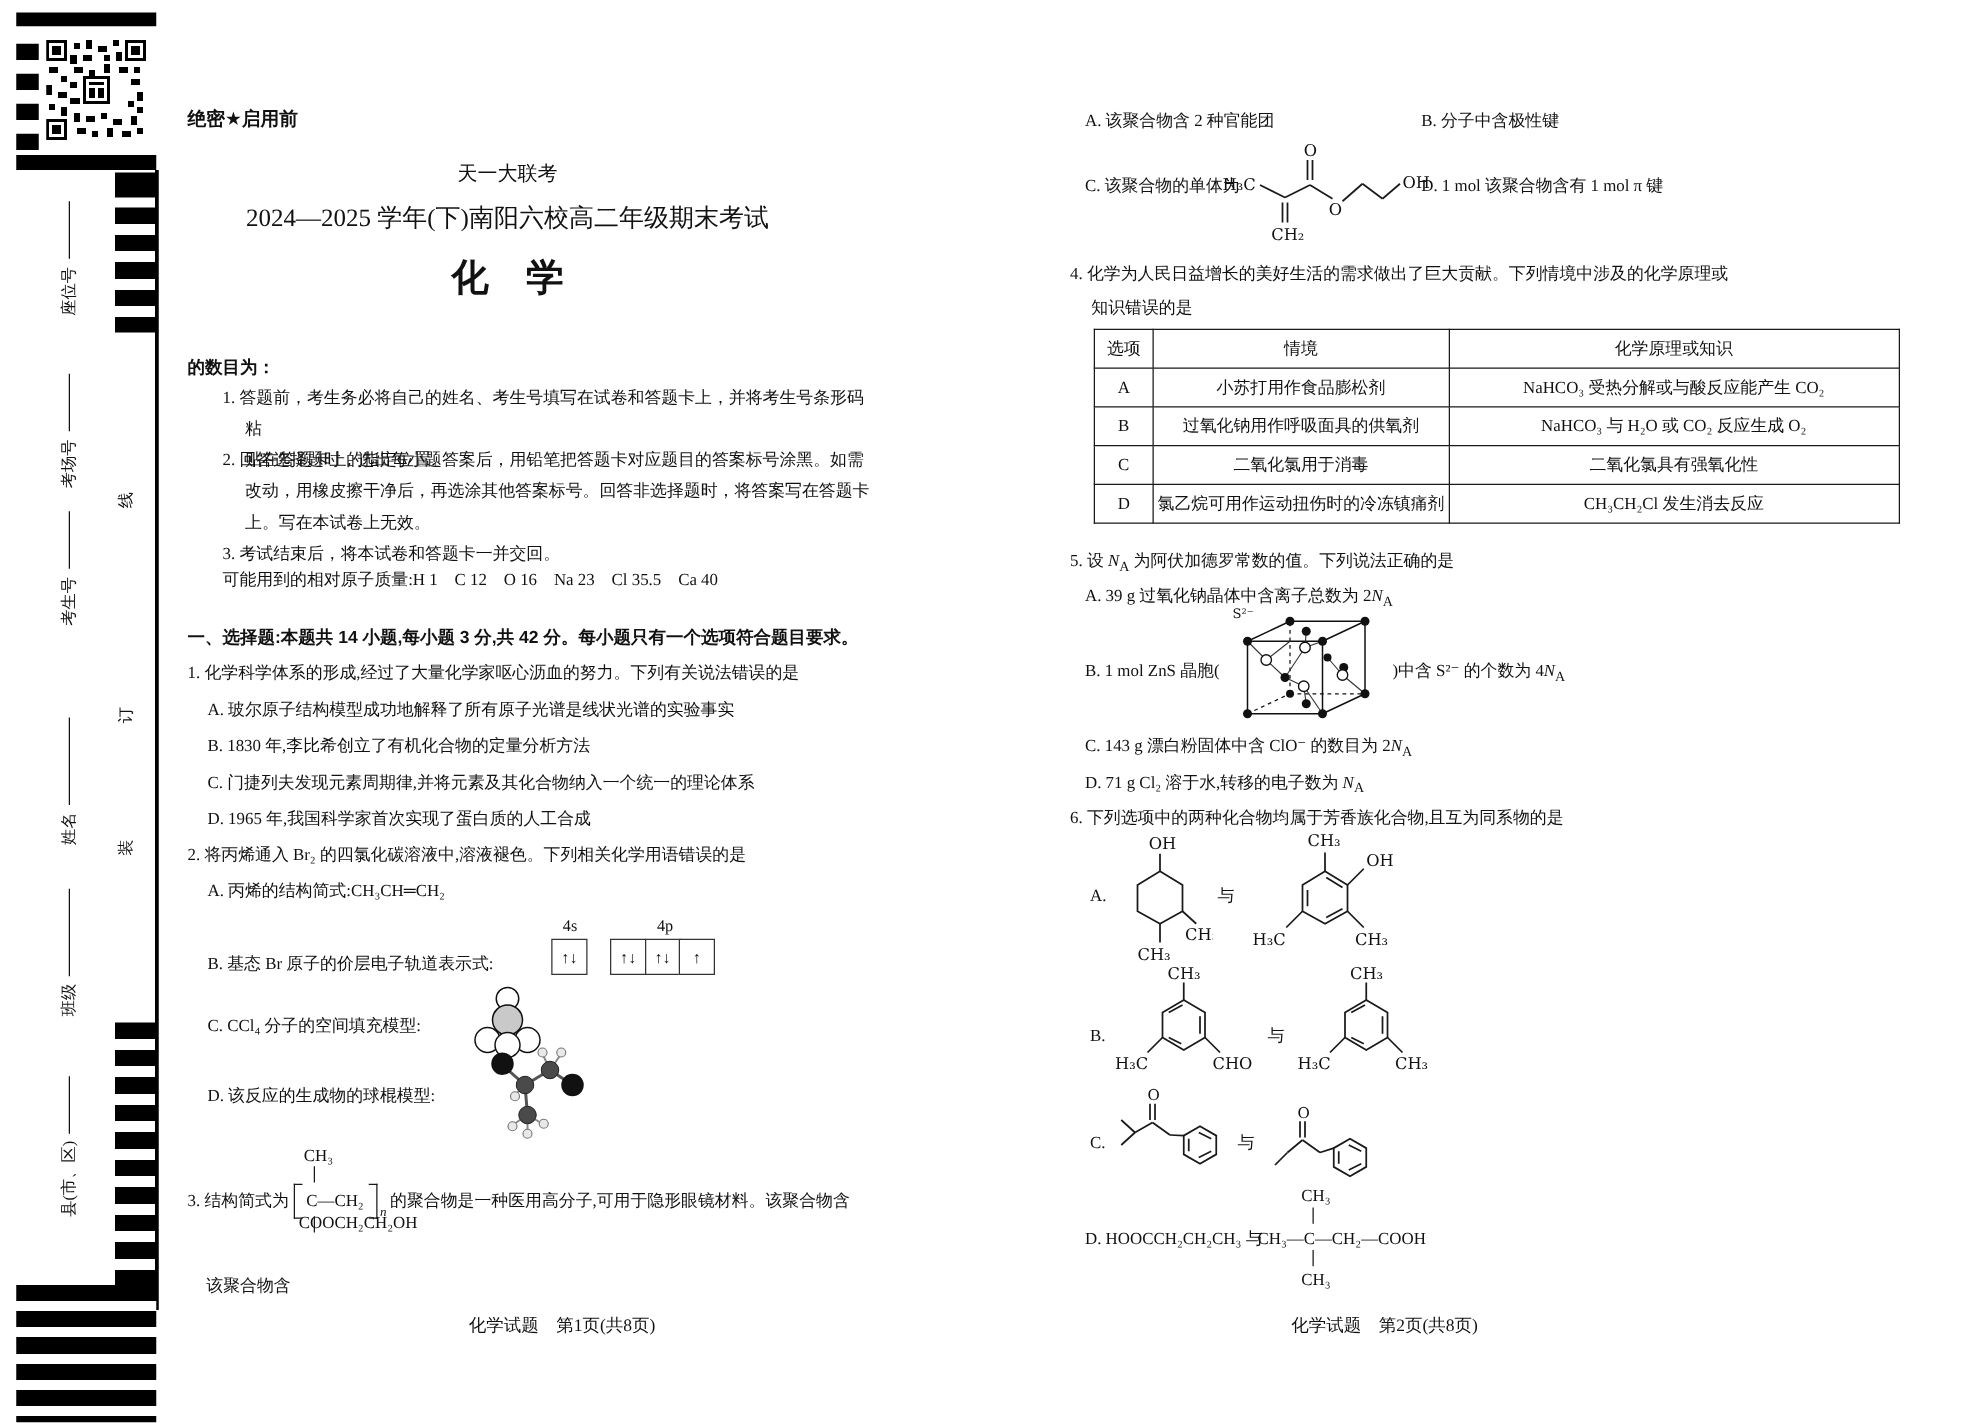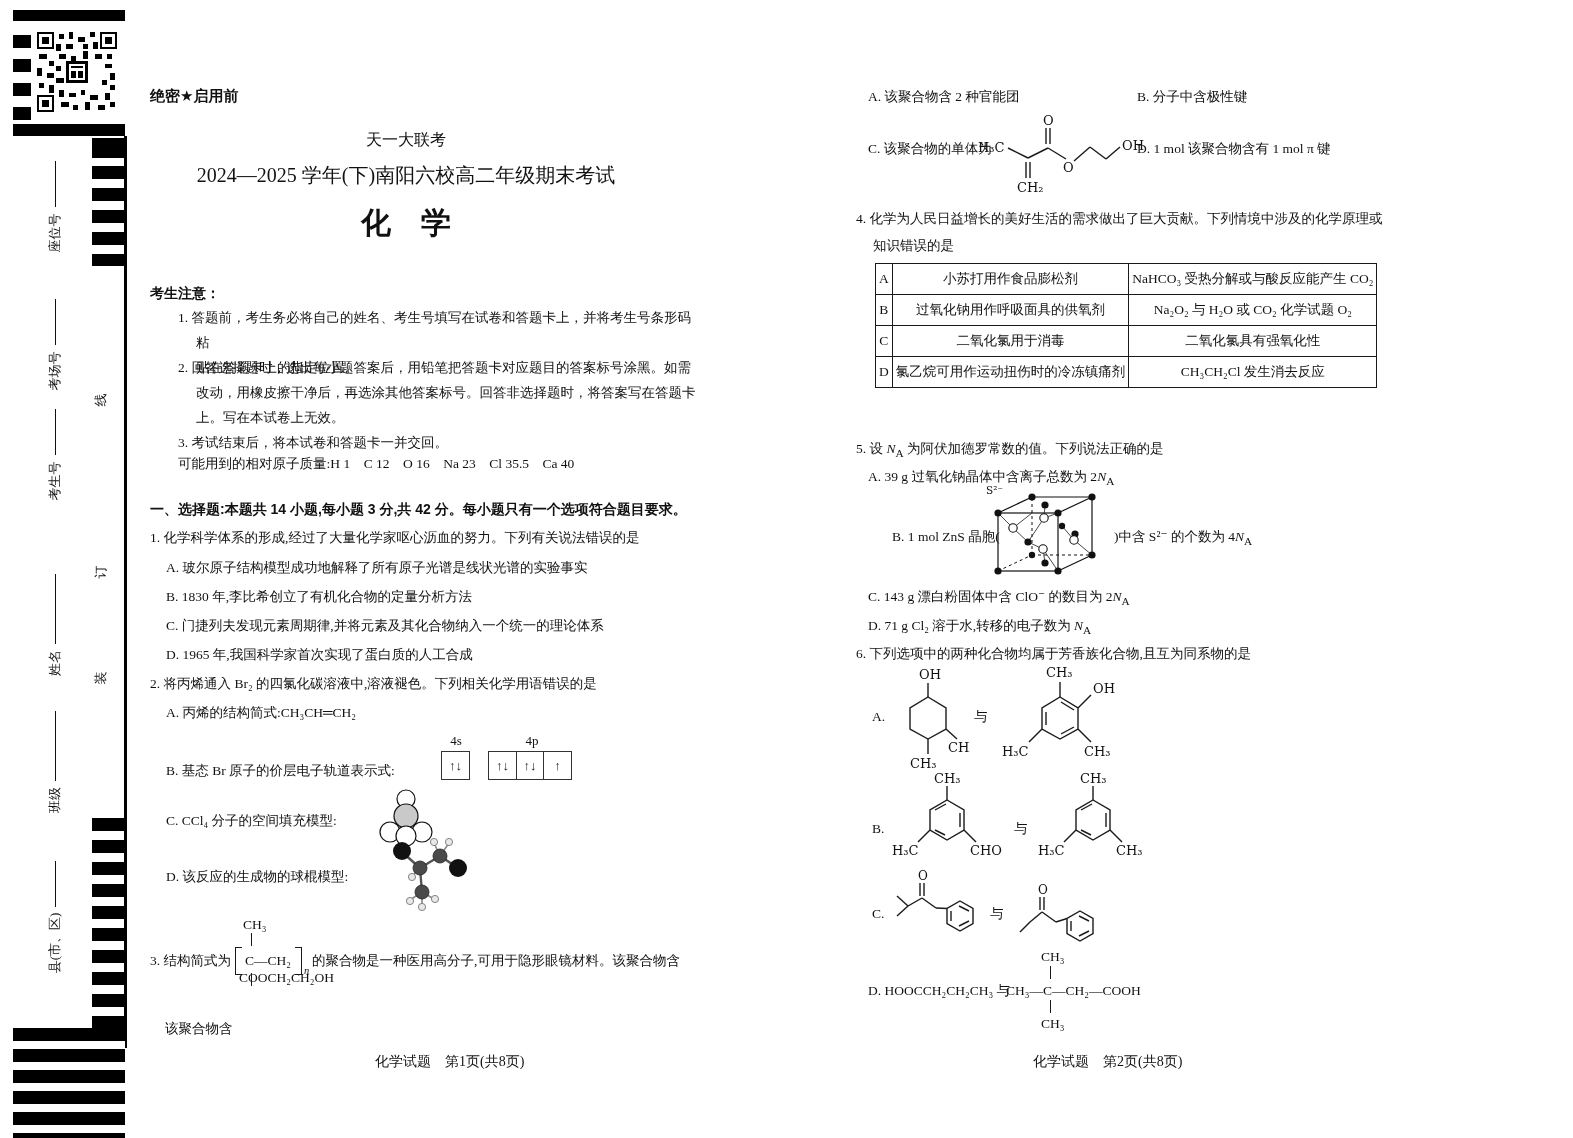--- a/index.html
+++ b/index.html
@@ -131,21 +131,21 @@
 
 <div class="vchar" style="left:94px;top:391px;">线</div>
 <div class="vchar" style="left:94px;top:563px;">订</div>
 <div class="vchar" style="left:94px;top:669px;">装</div>
 
 <div class="abs hei" style="left:150px;top:86px;font-size:15px;">绝密★启用前</div>
 <div class="abs ctr" style="left:150px;top:130px;width:512px;font-size:16px;">天一大联考</div>
 <div class="abs ctr" style="left:150px;top:162px;width:512px;font-size:20px;">2024—2025 学年(下)南阳六校高二年级期末考试</div>
 <div class="abs ctr hei" style="left:150px;top:203px;width:512px;font-size:30px;">化　学</div>
 
-<div class="abs hei" style="left:150px;top:284px;font-size:14px;">考生注意：</div>
+<div class="abs hei" style="left:150px;top:284px;font-size:14px;">的数目为：</div>
 <div class="abs hang" style="left:178px;top:305px;width:505px;">1. 答题前，考生务必将自己的姓名、考生号填写在试卷和答题卡上，并将考生号条形码粘<br>贴在答题卡上的指定位置。</div>
 <div class="abs hang" style="left:178px;top:355px;width:505px;">2. 回答选择题时，选出每小题答案后，用铅笔把答题卡对应题目的答案标号涂黑。如需<br>改动，用橡皮擦干净后，再选涂其他答案标号。回答非选择题时，将答案写在答题卡<br>上。写在本试卷上无效。</div>
 <div class="abs hang" style="left:178px;top:430px;width:505px;">3. 考试结束后，将本试卷和答题卡一并交回。</div>
 <div class="abs" style="left:178px;top:455px;">可能用到的相对原子质量:H 1　C 12　O 16　Na 23　Cl 35.5　Ca 40</div>
 
 <div class="abs hei" style="left:150px;top:500px;font-size:14px;text-align:center;">一、选择题:本题共 14 小题,每小题 3 分,共 42 分。每小题只有一个选项符合题目要求。</div>
 
 <div class="abs" style="left:150px;top:529px;text-align:center;">1. 化学科学体系的形成,经过了大量化学家呕心沥血的努力。下列有关说法错误的是</div>
 <div class="abs" style="left:166px;top:559px;">A. 玻尔原子结构模型成功地解释了所有原子光谱是线状光谱的实验事实</div>
 <div class="abs" style="left:166px;top:588px;">B. 1830 年,李比希创立了有机化合物的定量分析方法</div>
@@ -243,46 +243,51 @@
   <line class="chemline" x1="98" y1="49" x2="114" y2="35"></line>
   <line class="chemline" x1="114" y1="35" x2="130" y2="47"></line>
   <line class="chemline" x1="130" y1="47" x2="144" y2="35"></line>
   <text x="146" y="38" font-size="13">OH</text>
 </svg>
 
 <div class="abs hang27" style="left:856px;top:205px;width:540px;">4. 化学为人民日益增长的美好生活的需求做出了巨大贡献。下列情境中涉及的化学原理或<br>知识错误的是</div>
 
 <table class="qtable">
   <tbody>
+      <tr>
+    <th style="width:40px;">选项</th>
+    <th style="width:228px;">情境</th>
+    <th style="width:353px;">化学原理或知识</th>
+  </tr>
   <tr>
     <td>A</td>
     <td>小苏打用作食品膨松剂</td>
     <td>NaHCO₃ 受热分解或与酸反应能产生 CO₂</td>
   </tr>
   <tr>
     <td>B</td>
     <td>过氧化钠用作呼吸面具的供氧剂</td>
-    <td>Na₂O₂ 与 H₂O 或 CO₂ 化学试题 O₂</td>
+    <td>NaHCO₃ 与 H₂O 或 CO₂ 反应生成 O₂</td>
   </tr>
   <tr>
     <td>C</td>
     <td>二氧化氯用于消毒</td>
     <td>二氧化氯具有强氧化性</td>
   </tr>
   <tr>
     <td>D</td>
     <td>氯乙烷可用作运动扭伤时的冷冻镇痛剂</td>
     <td>CH₃CH₂Cl 发生消去反应</td>
   </tr>
 </tbody>
   </table>
 
 <div class="abs" style="left:856px;top:440px;">5. 设 <i>N</i><sub>A</sub> 为阿伏加德罗常数的值。下列说法正确的是</div>
 <div class="abs" style="left:868px;top:468px;">A. 39 g 过氧化钠晶体中含离子总数为 2<i>N</i><sub>A</sub></div>
-<div class="abs" style="left:868px;top:528px;margin-left:24px;">B. 1 mol ZnS 晶胞(</div>
+<div class="abs" style="left:868px;top:528px;">B. 1 mol ZnS 晶胞(</div>
 <svg style="position:absolute;left:984px;top:483px;" width="128" height="98" viewBox="0 0 128 98">
   <text x="2" y="11" font-size="10.5">S²⁻</text>
   <g stroke="#111" stroke-width="1.2" fill="none">
     <rect x="14" y="30" width="60" height="58"></rect>
     <line x1="14" y1="30" x2="48" y2="14"></line>
       <line x1="74" y1="30" x2="108" y2="14"></line>
     <line x1="48" y1="14" x2="108" y2="14"></line>
       <line x1="108" y1="14" x2="108" y2="72"></line>
     <line x1="74" y1="88" x2="108" y2="72"></line>
   </g>

